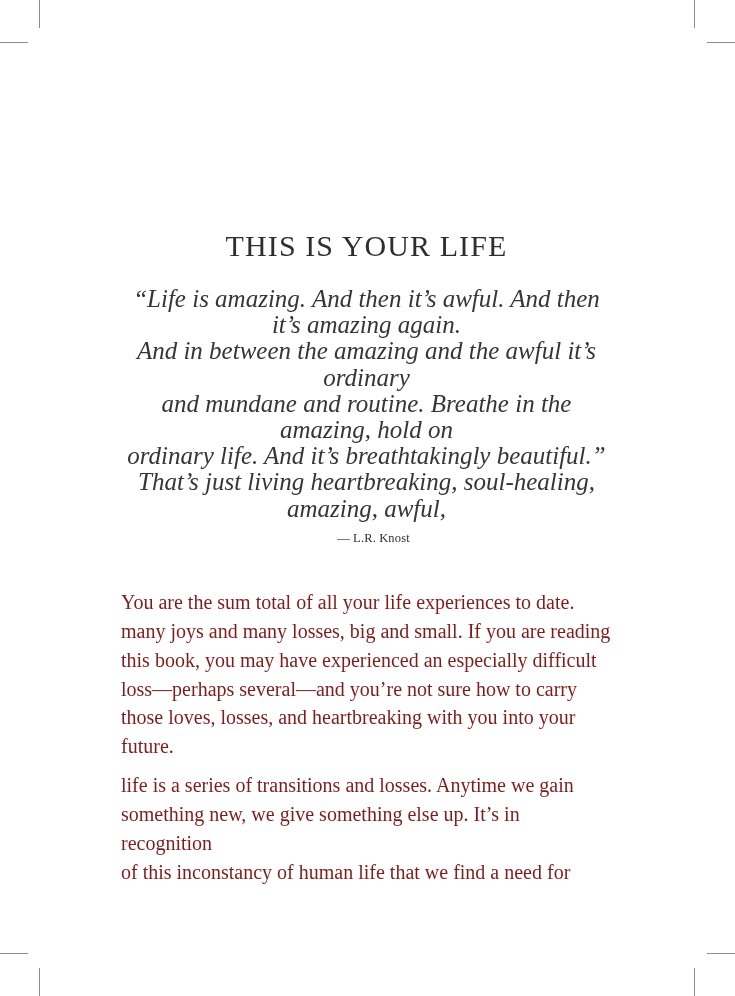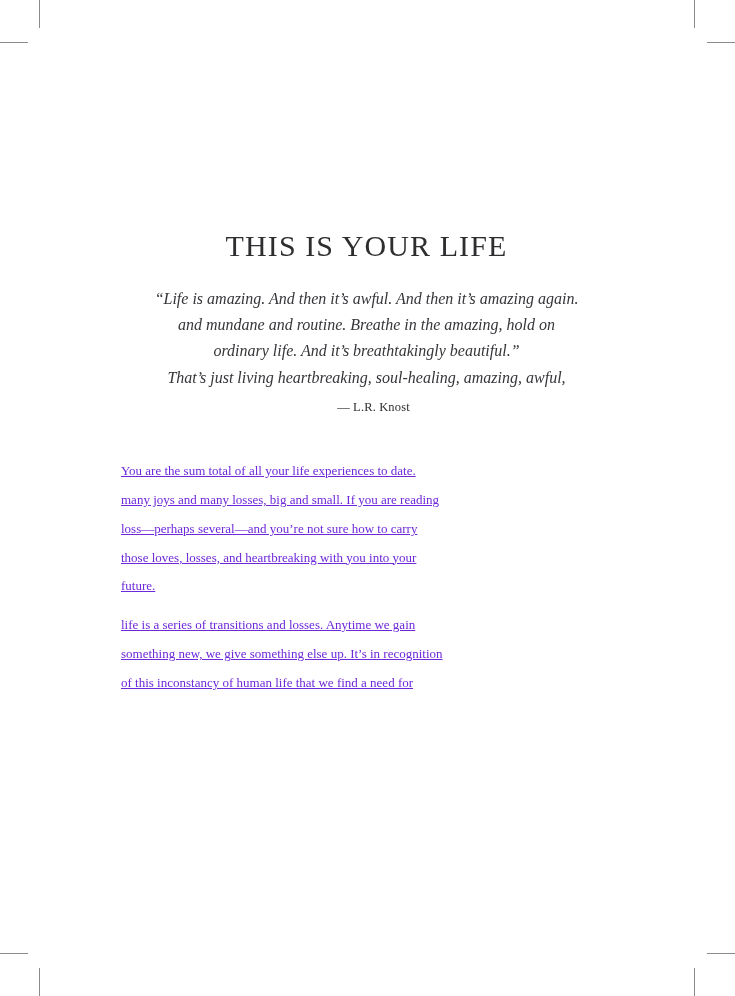--- a/index.html
+++ b/index.html
@@ -55,21 +55,21 @@
     letter-spacing: 1.1px;
     color: #2e2e31;
     text-align: center;
     white-space: nowrap;
   }
 
   .epigraph {
     margin: 22px 0 0 0;
     text-align: center;
     font-style: italic;
-    font-size: 16px;
+    font-size: 25px;
     line-height: 26.2px;
     color: #35353a;
   }
   .epigraph .eline {
     display: block;
   }
 
   .attribution {
     margin: 7px 0 0 0;
     text-align: center;
@@ -77,25 +77,24 @@
     font-style: normal;
     font-size: 12.5px;
     line-height: 18px;
     letter-spacing: 0.15px;
     color: #303034;
     padding-left: 14px;
   }
 
   .body-para {
     margin: 0;
-    font-size: 13px;
+    font-size: 20px;
     line-height: 28.9px;
-    color: #6d28d9;
+    color: #7f1d1d;
     text-align: left;
-    text-decoration: underline;
   }
   .body-para .bline {
     display: block;
   }
   .para-1 { margin-top: 41px; }
   .para-2 { margin-top: 10px; }
 </style>
 </head>
 <body>
 
@@ -109,30 +108,32 @@
   <div class="crop crop-h crop-bl-h"></div>
   <div class="crop crop-v crop-br-v"></div>
   <div class="crop crop-h crop-br-h"></div>
 
   <div class="content">
 
     <h1 class="chapter-title">THIS IS YOUR LIFE</h1>
 
     <blockquote class="epigraph">
       <span class="eline">“Life is amazing. And then it’s awful. And then it’s amazing again.</span>
+      <span class="eline">And in between the amazing and the awful it’s ordinary</span>
       <span class="eline">and mundane and routine. Breathe in the amazing, hold on</span>
       <span class="eline">ordinary life. And it’s breathtakingly beautiful.”</span>
       <span class="eline">That’s just living heartbreaking, soul-healing, amazing, awful,</span>
     </blockquote>
 
     <p class="attribution">— L.R. Knost</p>
 
     <p class="body-para para-1">
       <span class="bline">You are the sum total of all your life experiences to date.</span>
       <span class="bline">many joys and many losses, big and small. If you are reading</span>
+      <span class="bline">this book, you may have experienced an especially difficult</span>
       <span class="bline">loss—perhaps several—and you’re not sure how to carry</span>
       <span class="bline">those loves, losses, and heartbreaking with you into your</span>
       <span class="bline">future.</span>
     </p>
 
     <p class="body-para para-2">
       <span class="bline">life is a series of transitions and losses. Anytime we gain</span>
       <span class="bline">something new, we give something else up. It’s in recognition</span>
       <span class="bline">of this inconstancy of human life that we find a need for</span>
     </p>

